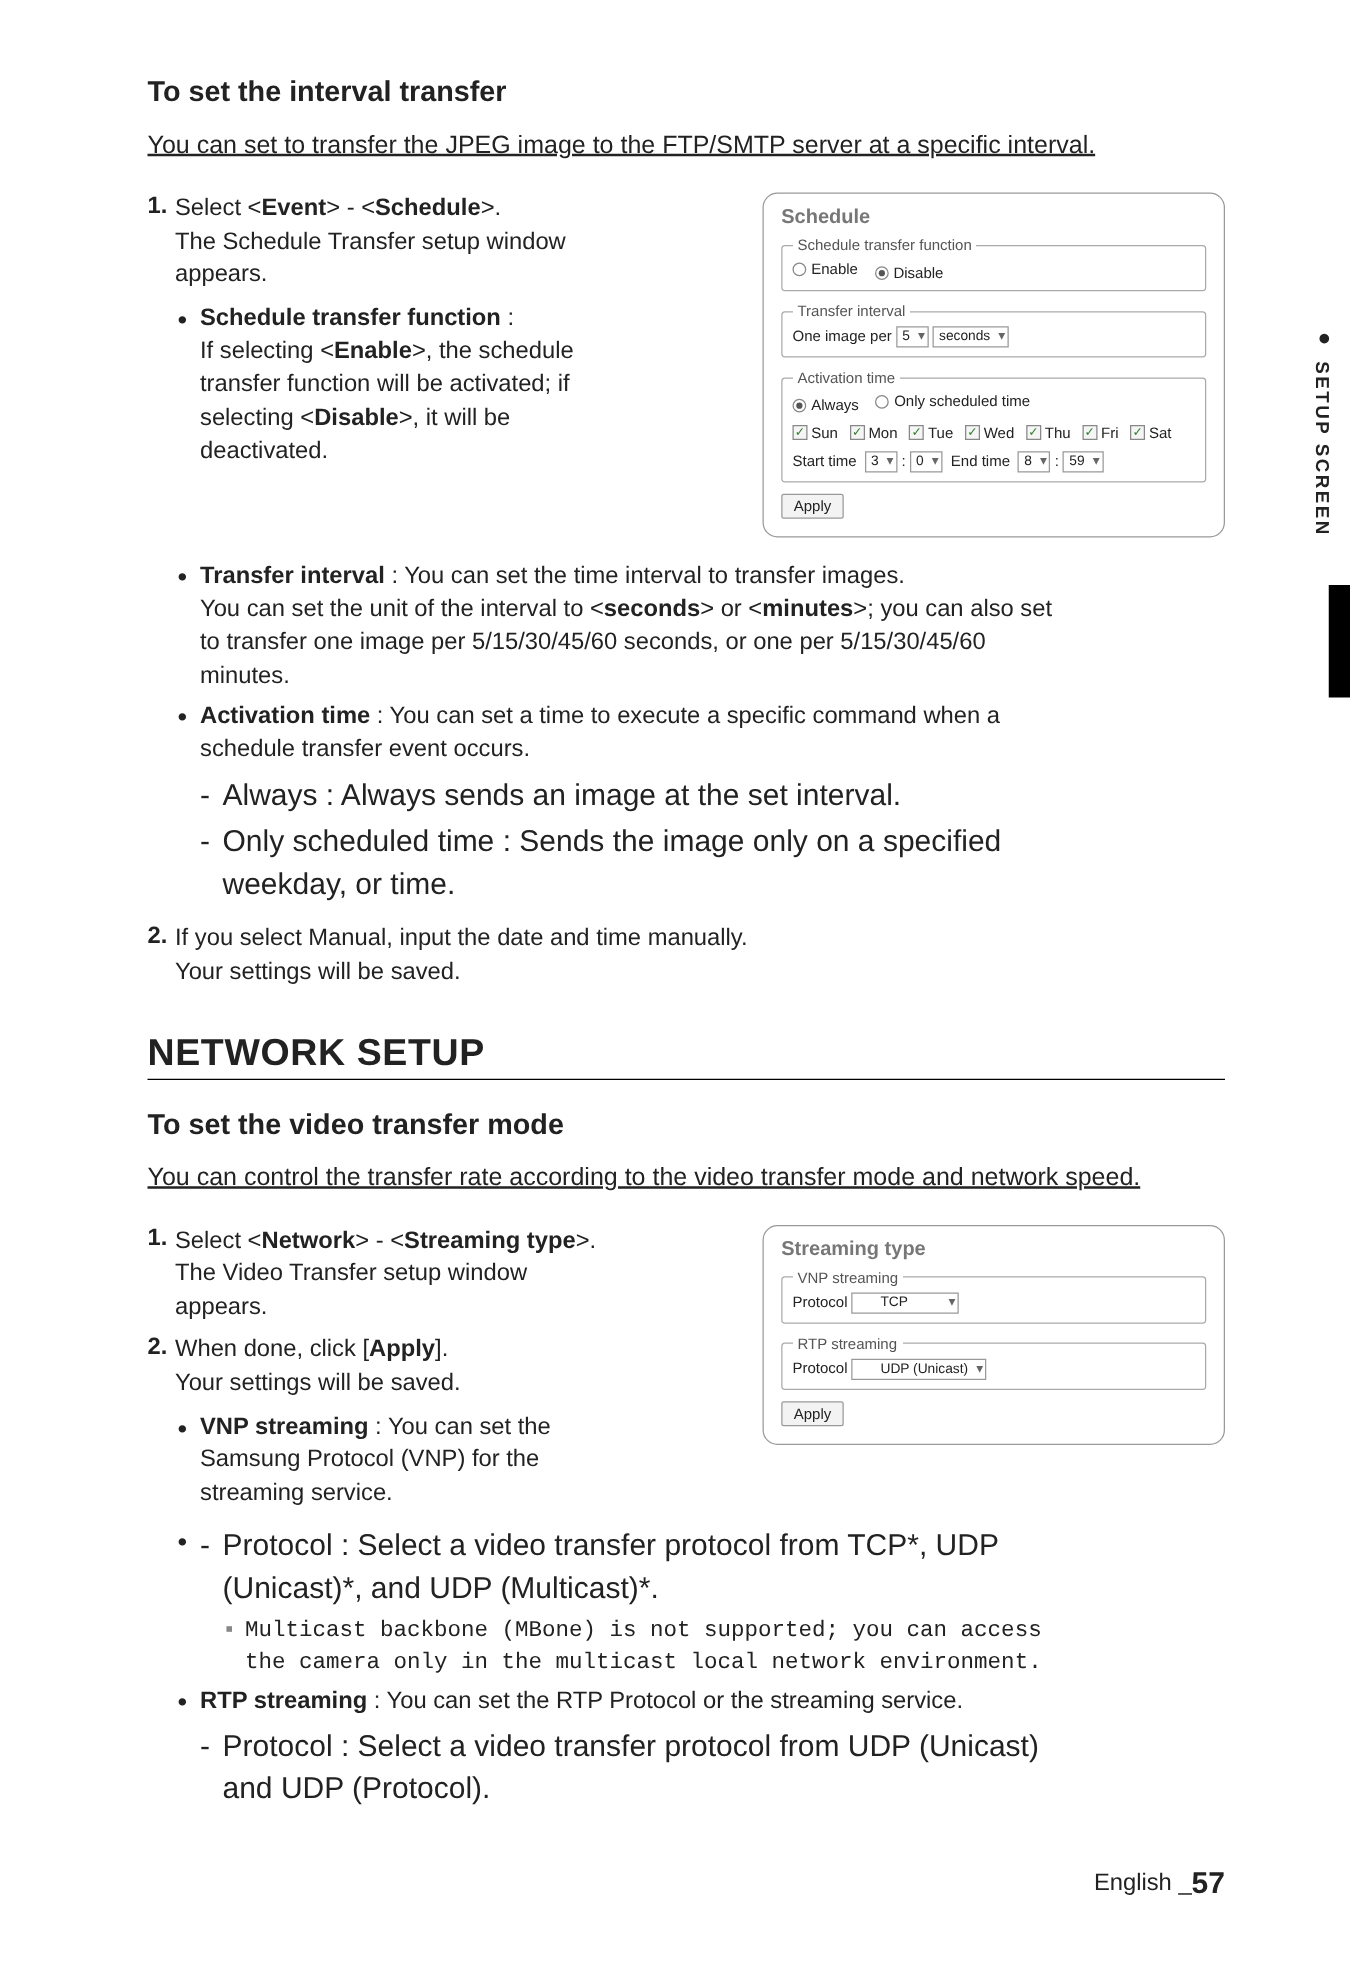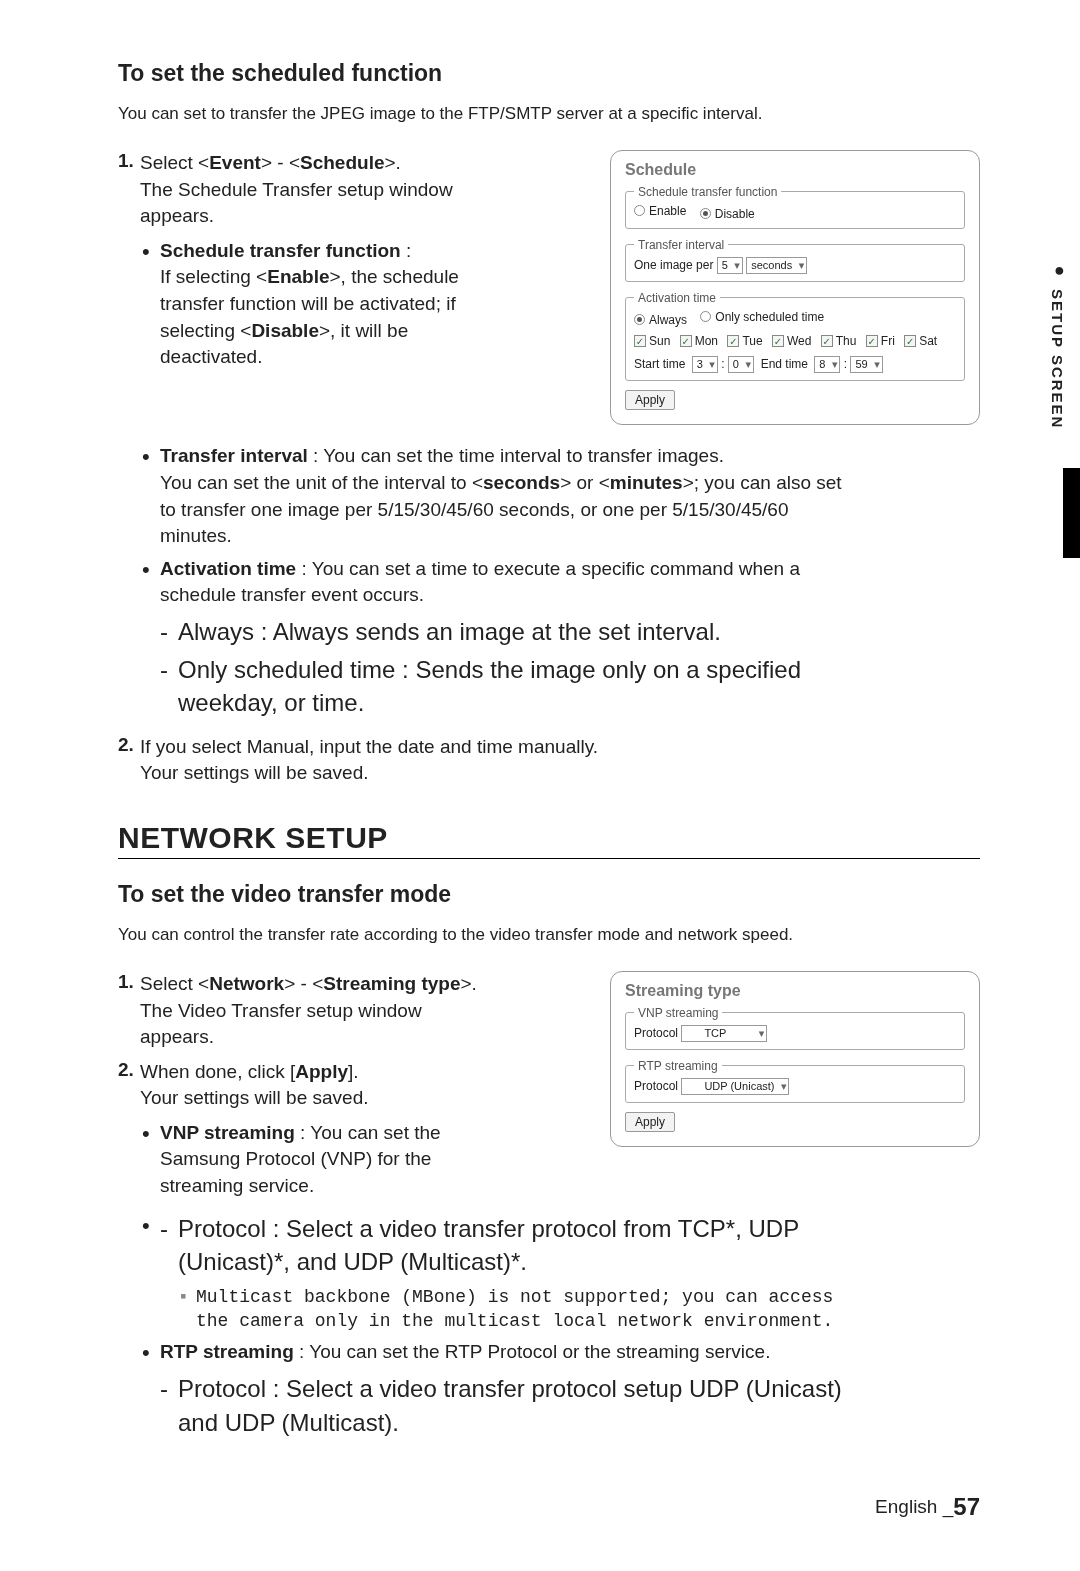--- a/index.html
+++ b/index.html
@@ -41,23 +41,24 @@
   width: 17px;
   height: 90px;
   background: #000;
 }
 .sub-h {
   font-size: 23px;
   font-weight: 700;
   margin-bottom: 16px;
 }
 .intro {
-  font-size: 17px;
+  font-size: 20px;
   margin-bottom: 24px;
   line-height: 1.35;
+  text-decoration: underline;
 }
 .ol-main { list-style: none; }
 .ol-main > li { margin-bottom: 8px; }
 .li-row { display: flex; }
 .num { width: 22px; font-weight: 700; font-size: 19px; flex-shrink: 0; }
 .li-body { font-size: 19px; line-height: 1.4; }
 .bullet-list { list-style: none; margin-top: 8px; }
 .bullet-list > li { position: relative; padding-left: 20px; margin-bottom: 6px; font-size: 19px; line-height: 1.4; }
 .bullet-list > li::before { content: "•"; position: absolute; left: 2px; top: -1px; font-size: 22px; }
 .b { font-weight: 700; }
@@ -135,21 +136,21 @@
 <body>
 
 <div class="side-tab">
   <span class="side-dot">●</span>
   <div class="side-text">SETUP SCREEN</div>
 </div>
 <div class="side-bar"></div>
 
 <div class="page">
 
-  <div class="sub-h">To set the scheduled function</div>
+  <div class="sub-h">To set the interval transfer</div>
   <div class="intro">You can set to transfer the JPEG image to the FTP/SMTP server at a specific interval.</div>
 
   <div class="float-fig">
     <div class="fig-title">Schedule</div>
     <fieldset>
       <legend>Schedule transfer function</legend>
       <span class="radio">
           <span class="r"></span>
           <span>Enable</span>
         </span>
@@ -316,21 +317,21 @@
               <ul class="dash-list">
                 <li>Protocol : Select a video transfer protocol from TCP*, UDP (Unicast)*, and UDP (Multicast)*.</li>
               </ul>
               <ul class="note-list">
                 <li>Multicast backbone (MBone) is not supported; you can access the camera only in the multicast local network environment.</li>
               </ul>
             </li>
             <li>
               <span class="b">RTP streaming</span><span> : You can set the RTP Protocol or the streaming service.</span>
               <ul class="dash-list">
-                <li>Protocol : Select a video transfer protocol setup UDP (Unicast) and UDP (Multicast).</li>
+                <li>Protocol : Select a video transfer protocol from UDP (Unicast) and UDP (Protocol).</li>
               </ul>
             </li>
           </ul>
         </div>
       </div>
     </li>
   </ol>
 
 </div>
 

